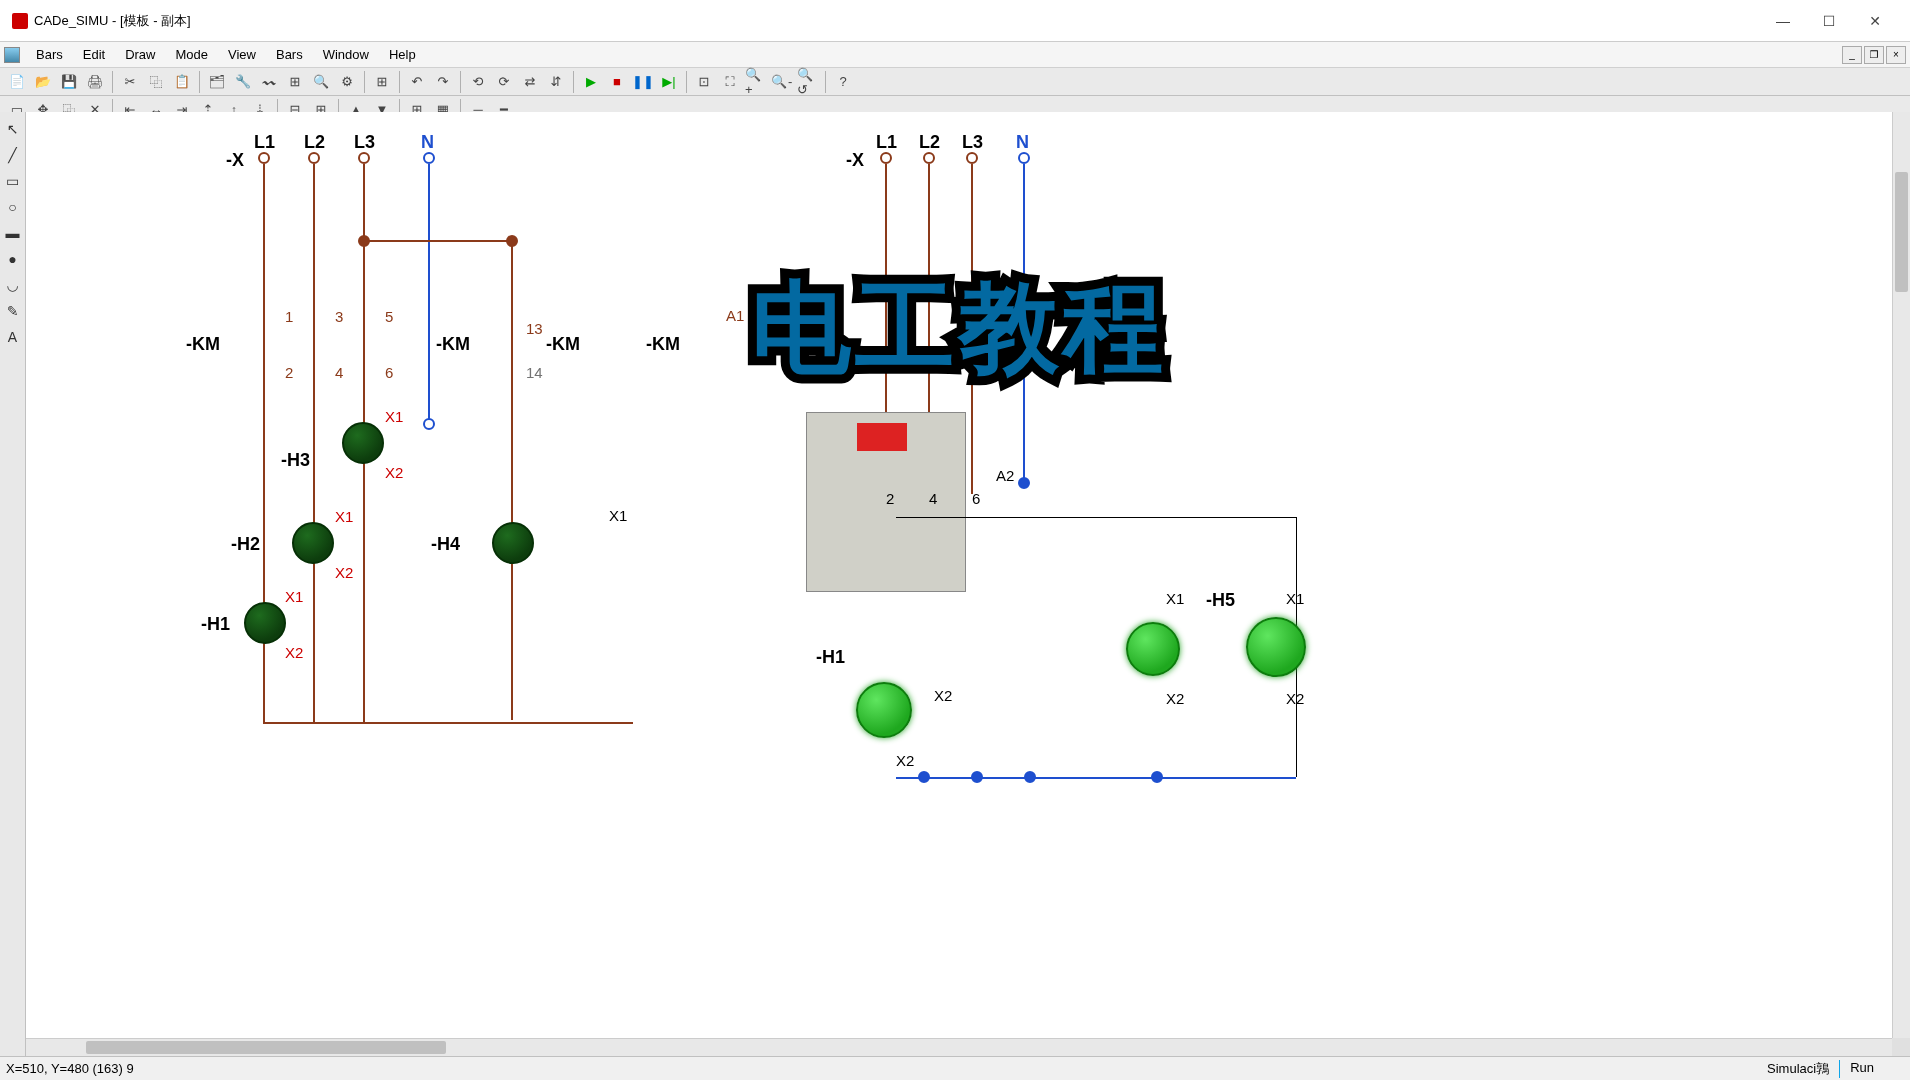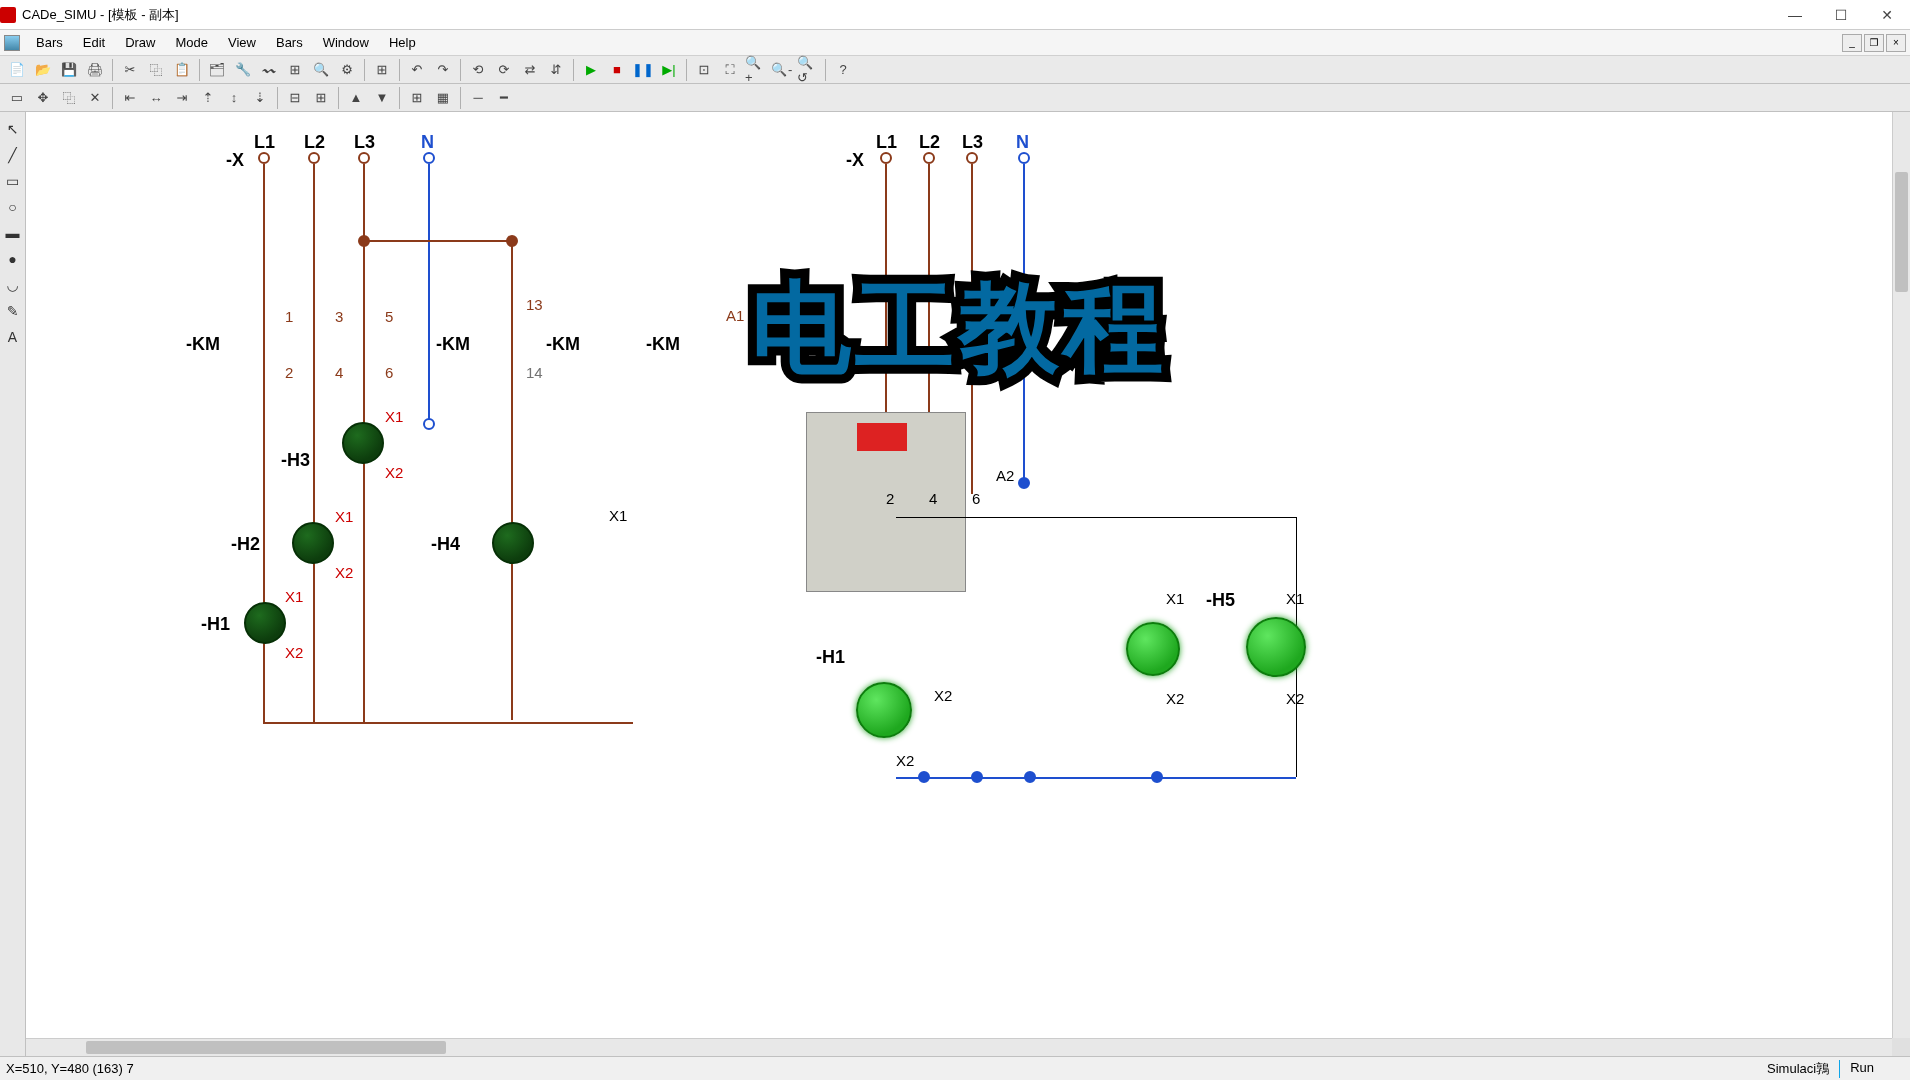--- a/index.html
+++ b/index.html
@@ -1,18 +1,18 @@
 <!DOCTYPE html>
 <html><head>
 <meta charset="utf-8">
 <style>
 * { margin: 0; padding: 0; box-sizing: border-box; font-family: "Microsoft YaHei", Arial, sans-serif; }
 body { background: #f0f0f0; width: 1910px; height: 1080px; position: relative; overflow: hidden; }
 
-.titlebar { height: 30px; background: #fff; border-bottom: 1px solid #ccc; display: flex; align-items: center; padding: 0 0; font-size: 13px; }
+.titlebar { height: 42px; background: #fff; border-bottom: 1px solid #ccc; display: flex; align-items: center; padding: 0 12px; font-size: 13px; }
 .titlebar .app-icon { width: 16px; height: 16px; background: #c00; margin-right: 6px; border-radius: 2px; }
 .titlebar .spacer { flex: 1; }
 .titlebar .win-btn { width: 46px; height: 30px; display: inline-flex; align-items: center; justify-content: center; font-size: 14px; color: #444; cursor: pointer; }
 
 .menubar { height: 26px; background: #f5f5f5; display: flex; align-items: center; padding: 0 4px; font-size: 13px; border-bottom: 1px solid #d0d0d0; }
 .menubar .doc-icon { width: 16px; height: 16px; background: linear-gradient(#8ce,#48a); margin-right: 6px; border: 1px solid #888; }
 .menubar .menu-item { padding: 2px 10px; cursor: pointer; }
 .menubar .mdi-controls { margin-left: auto; display: flex; }
 .menubar .mdi-btn { width: 20px; height: 18px; border: 1px solid #aaa; background: #eee; margin-left: 2px; font-size: 10px; display: flex; align-items: center; justify-content: center; cursor: pointer; }
 
@@ -225,21 +225,21 @@
         <div class="line blue" style="left:402px;top:52px;width:2px;height:260px"></div>
 
         <div class="line" style="left:337px;top:128px;width:150px;height:2px"></div>
         <span class="node brown fill-brown" style="left:332px;top:123px"></span>
         <span class="node brown fill-brown" style="left:480px;top:123px"></span>
         <div class="line" style="left:485px;top:128px;width:2px;height:480px"></div>
 
         <span class="label small" style="left:259px;top:196px;color:#8b3a1a">1</span>
         <span class="label small" style="left:309px;top:196px;color:#8b3a1a">3</span>
         <span class="label small" style="left:359px;top:196px;color:#8b3a1a">5</span>
-        <span class="label small" style="left:500px;top:184px;color:#8b3a1a">13</span>
+        <span class="label small" style="left:500px;top:208px;color:#8b3a1a">13</span>
         <span class="label" style="left:160px;top:222px">-KM</span>
         <span class="label" style="left:410px;top:222px">-KM</span>
         <span class="label" style="left:520px;top:222px">-KM</span>
         <span class="label" style="left:620px;top:222px">-KM</span>
         <span class="label small" style="left:259px;top:252px;color:#8b3a1a">2</span>
         <span class="label small" style="left:309px;top:252px;color:#8b3a1a">4</span>
         <span class="label small" style="left:359px;top:252px;color:#8b3a1a">6</span>
         <span class="label small" style="left:500px;top:252px;color:#737373">14</span>
 
         <span class="label small" style="left:359px;top:296px;color:#c00">X1</span>
@@ -320,18 +320,18 @@
     <div class="vscroll">
         <div class="thumb"></div>
       </div>
     <div class="hscroll">
         <div class="thumb"></div>
       </div>
   </div>
 </div>
 
 <div class="statusbar">
-  <span>X=510, Y=480 (163) 7</span>
+  <span>X=510, Y=480 (163) 9</span>
   <div class="right">
     <span class="status-cell">Simulaci鶉</span>
     <span class="status-cell" style="border:none;padding-right:30px">Run</span>
   </div>
 </div>
 
 </body></html>

